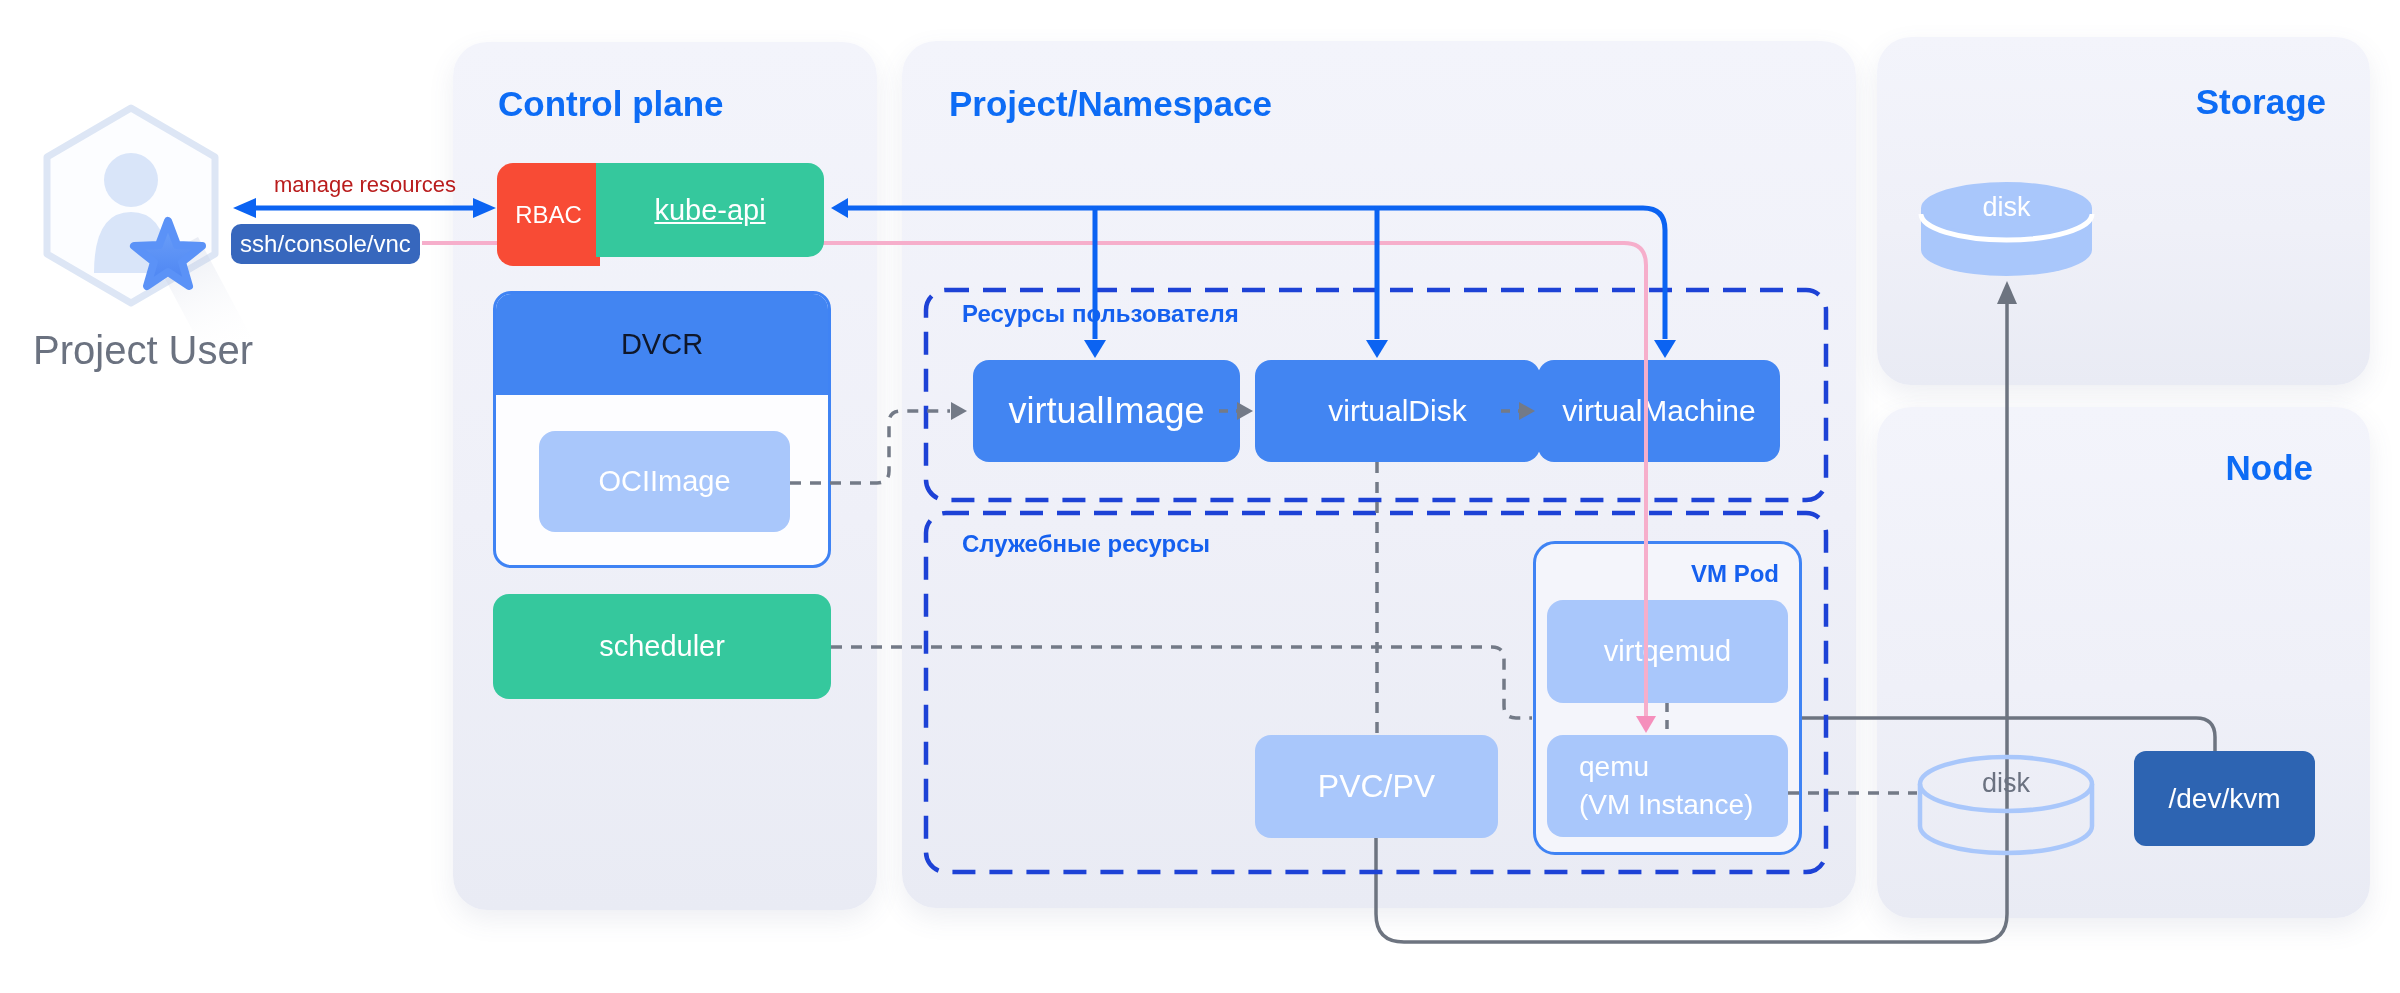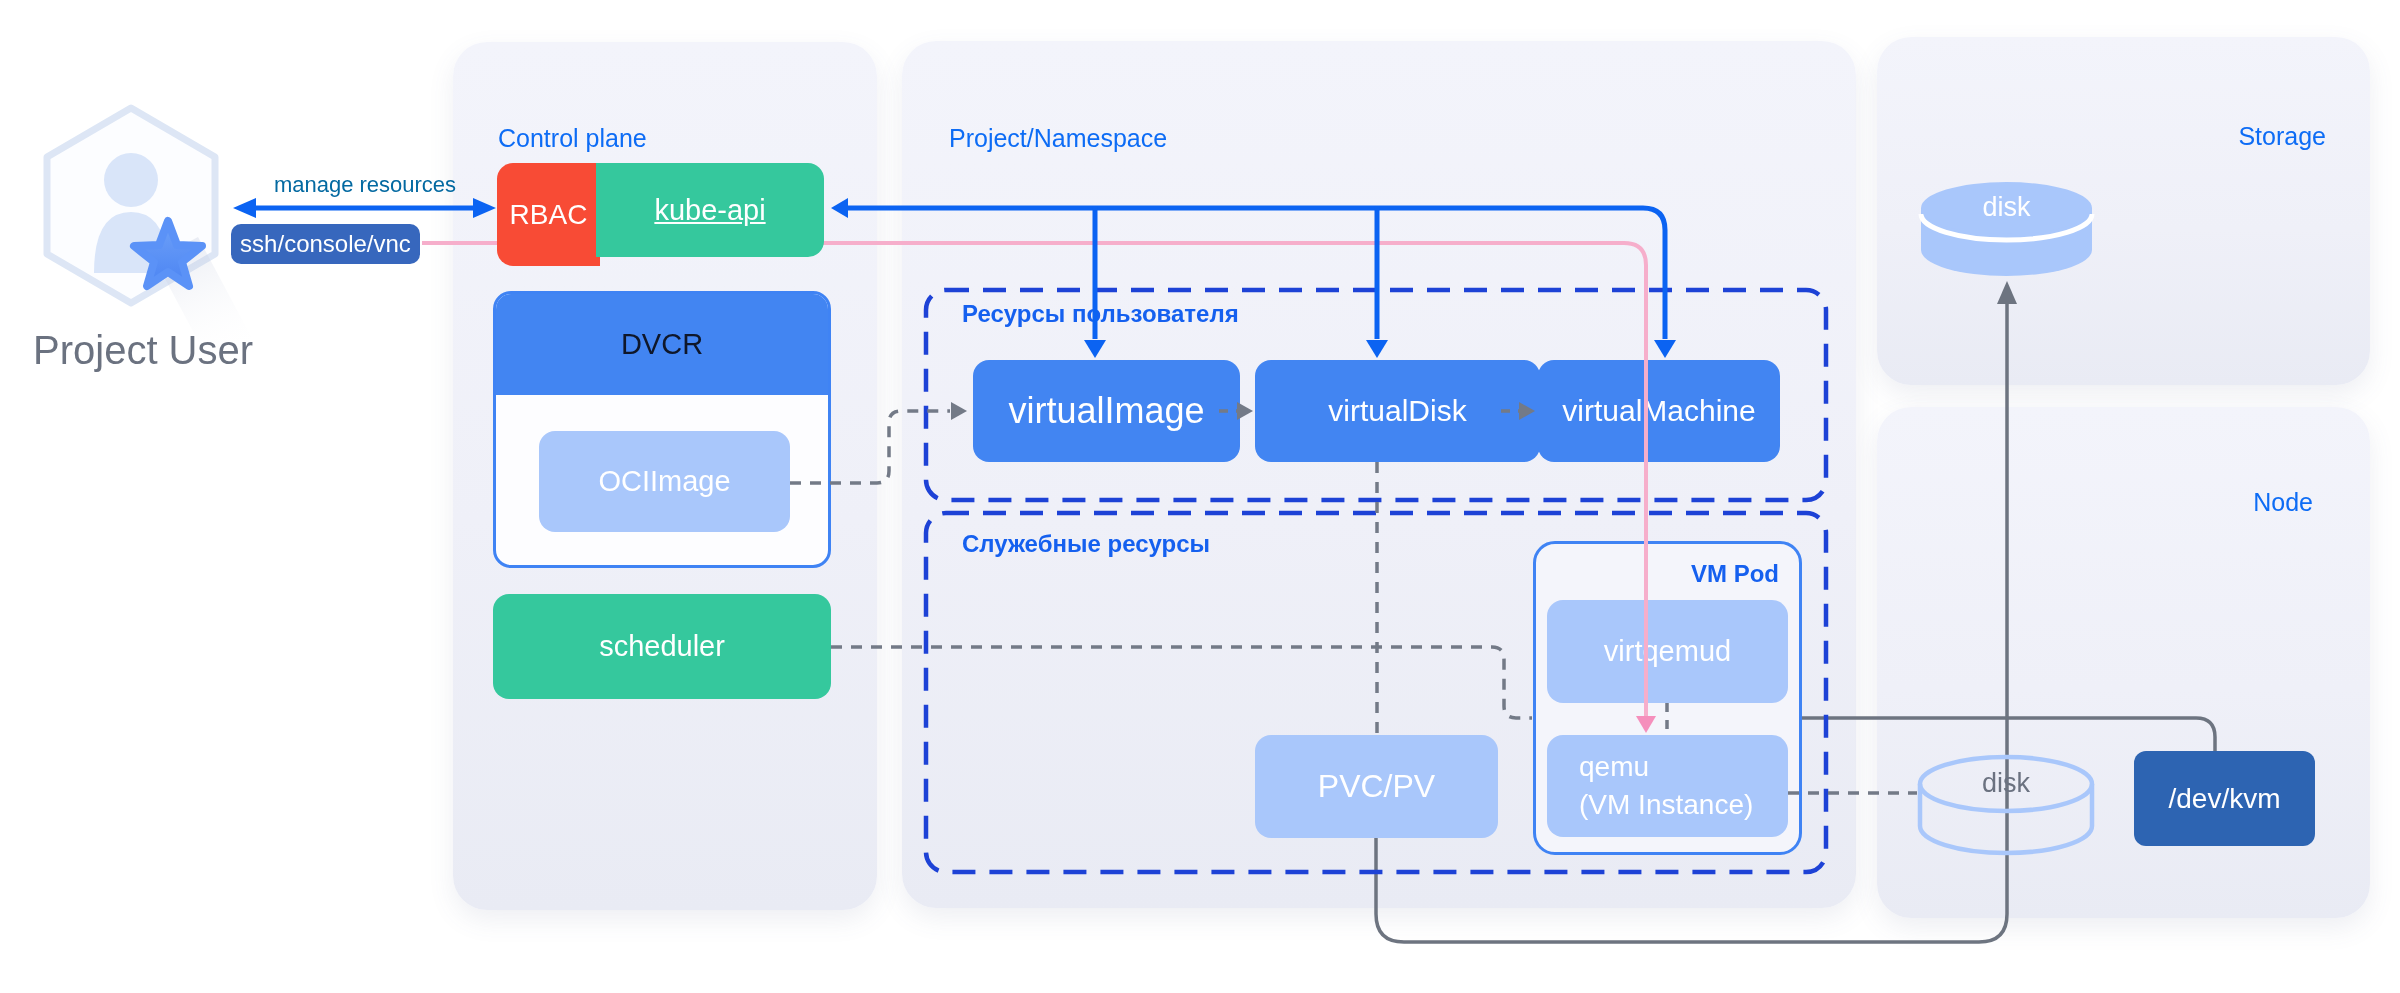--- a/index.html
+++ b/index.html
@@ -2,21 +2,21 @@
 <html><head>
 <meta charset="utf-8">
 <style>
   html,body{margin:0;padding:0;background:#ffffff;}
   .canvas{position:relative;width:2400px;height:993px;overflow:hidden;background:#ffffff;
           font-family:"Liberation Sans",sans-serif;}
   .abs{position:absolute;}
   .panel{position:absolute;border-radius:34px;
          background:linear-gradient(180deg,#f3f4fb 0%,#eff0f8 55%,#e9ebf4 100%);
          box-shadow:0 10px 26px rgba(90,100,140,0.10);}
-  .panel-title{position:absolute;font-size:25px;font-weight:normal;color:#0d6cf5;white-space:nowrap;margin-top:40px;}
+  .panel-title{position:absolute;font-size:35px;font-weight:bold;color:#0d6cf5;white-space:nowrap;}
   .box{position:absolute;display:flex;align-items:center;justify-content:center;
        color:#ffffff;border-radius:16px;font-size:29px;white-space:nowrap;}
   .box-blue{background:#4285f2;}
   .box-lightblue{background:#a9c7fb;}
   .box-green{background:#35c89d;}
   .lbl-blue{position:absolute;color:#1560ef;font-size:24px;font-weight:bold;white-space:nowrap;}
   .gray-text{color:#6b7280;}
   svg{display:block;}
   .layer{position:absolute;left:0;top:0;pointer-events:none;}
 </style>
@@ -66,27 +66,27 @@
     <g>
       <circle cx="101" cy="85" r="27" fill="#d9e5f9"></circle>
       <path d="M64,178 Q64,117 101,117 Q138,117 138,178 Z" fill="#d9e5f9"></path>
     </g>
     <polygon points="125,165 168,142 232,262 189,285" fill="url(#beamGrad)"></polygon>
     <polygon points="138,126 147,150 172,151 152,167 159,191 138,177 117,191 124,167 104,151 129,150" fill="url(#starGrad)" stroke="#5b92f7" stroke-width="8" stroke-linejoin="round"></polygon>
   </svg>
 
   <div class="abs gray-text" style="left:33px;top:328px;font-size:40px;">Project User</div>
 
-  <div class="abs" style="left:233px;top:172px;width:264px;text-align:center;font-size:22px;color:#0369a1;">manage resources</div>
+  <div class="abs" style="left:233px;top:172px;width:264px;text-align:center;font-size:22px;color:#b91c1c;">manage resources</div>
 
   <div class="box" style="left:231px;top:224px;width:189px;height:40px;border-radius:10px;
        background:#3767bd;font-size:24px;">ssh/console/vnc</div>
 
   <div class="box" style="left:497px;top:163px;width:103px;height:103px;background:#f84b35;
-       border-radius:16px 0 0 16px;font-size:28px;">RBAC</div>
+       border-radius:16px 0 0 16px;font-size:24px;">RBAC</div>
   <div class="box box-green" style="left:596px;top:163px;width:228px;height:94px;border-radius:0 16px 16px 0;text-decoration:underline;">kube-api</div>
 
   <div class="abs" style="left:493px;top:291px;width:338px;height:277px;border:3px solid #3f83f4;
        border-radius:18px;background:#fdfdff;overflow:hidden;box-sizing:border-box;">
     <div style="height:101px;background:#4285f2;display:flex;align-items:center;justify-content:center;
          color:#0f172a;font-size:29px;">DVCR</div>
   </div>
   <div class="box box-lightblue" style="left:539px;top:431px;width:251px;height:101px;">OCIImage</div>
 
   <div class="box box-green" style="left:493px;top:594px;width:338px;height:105px;">scheduler</div>

